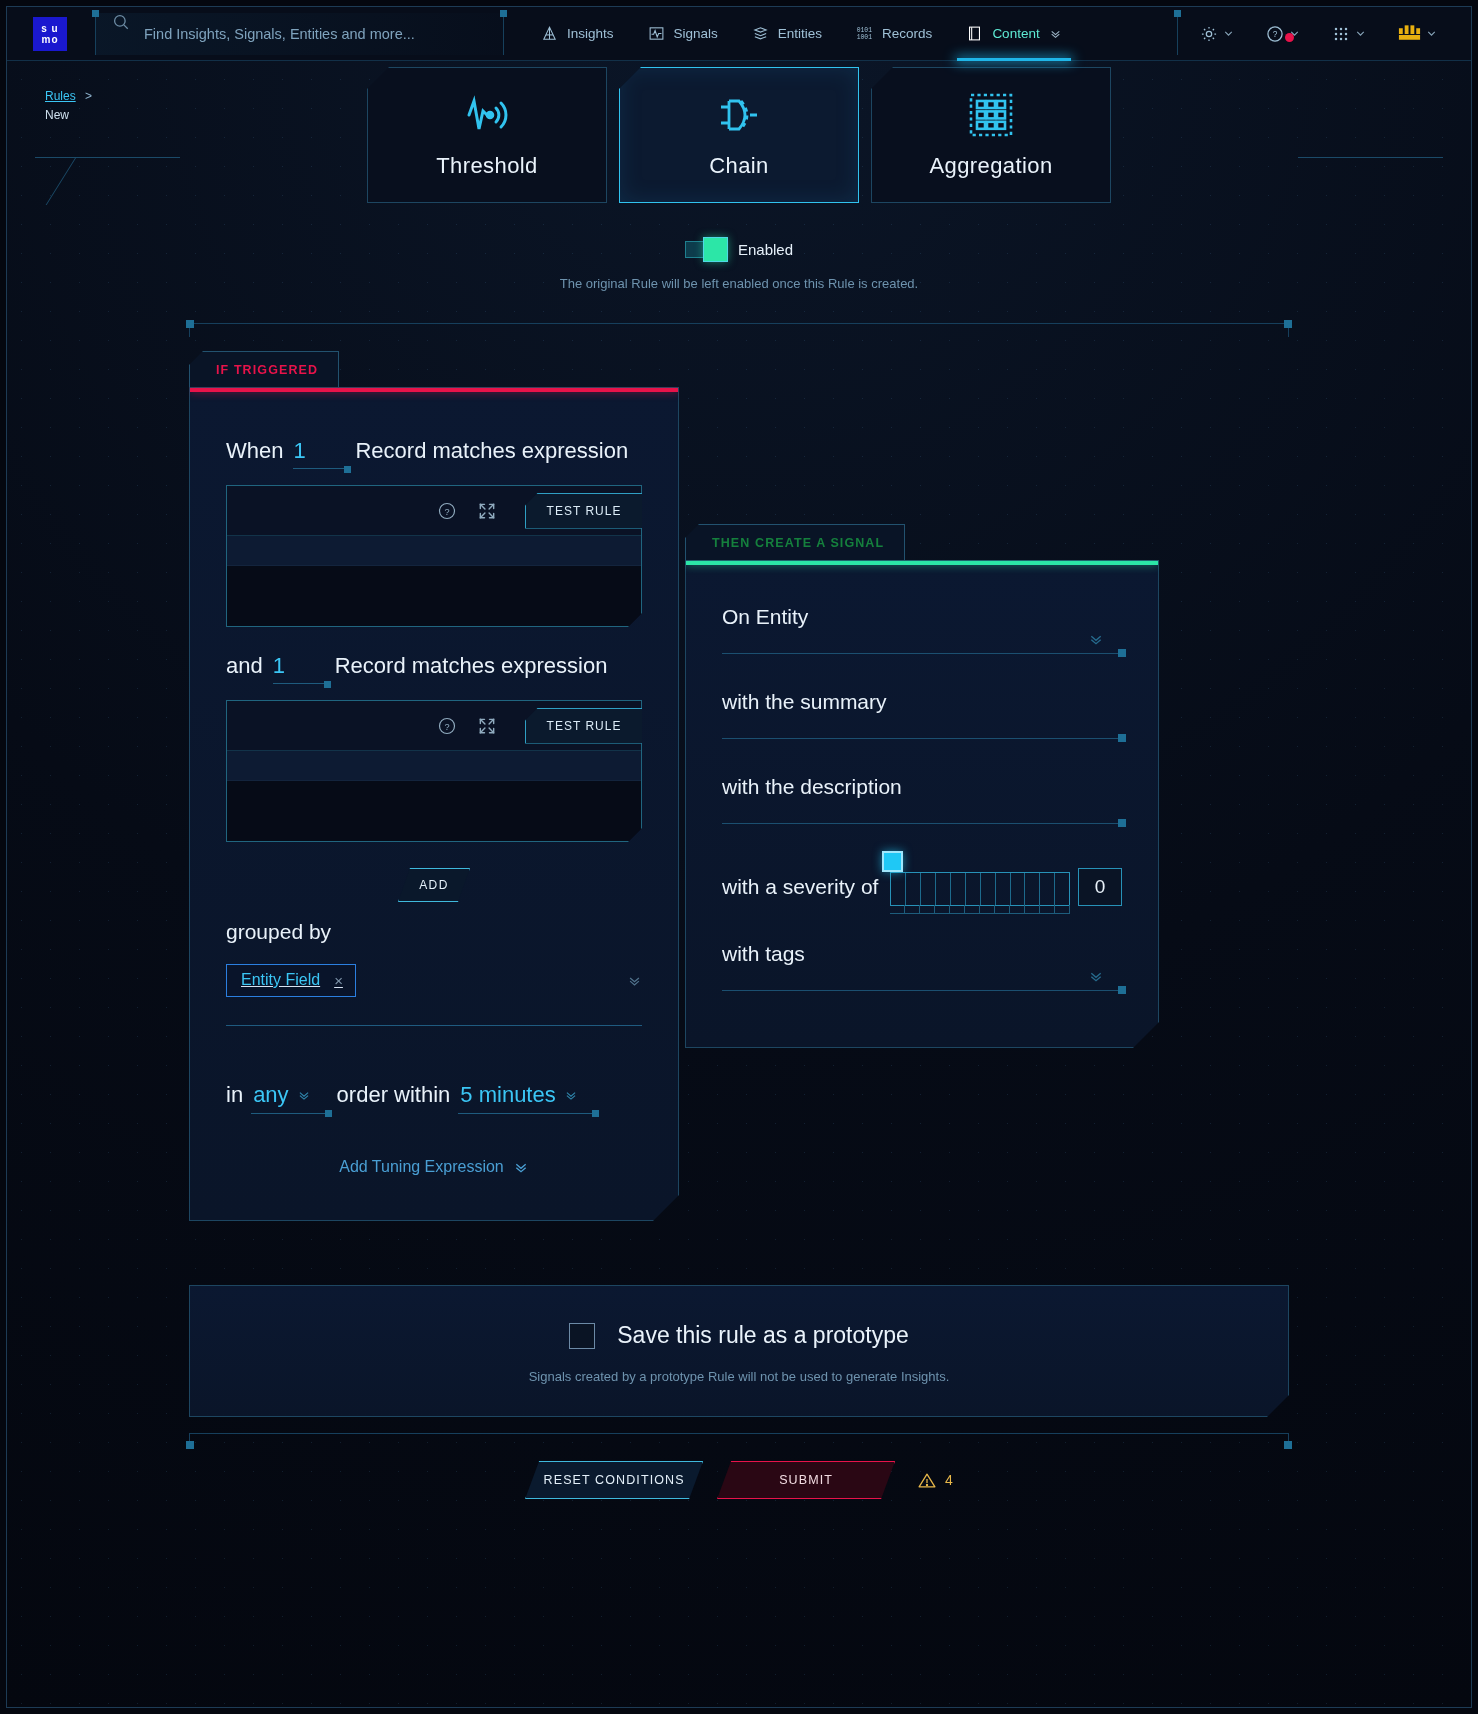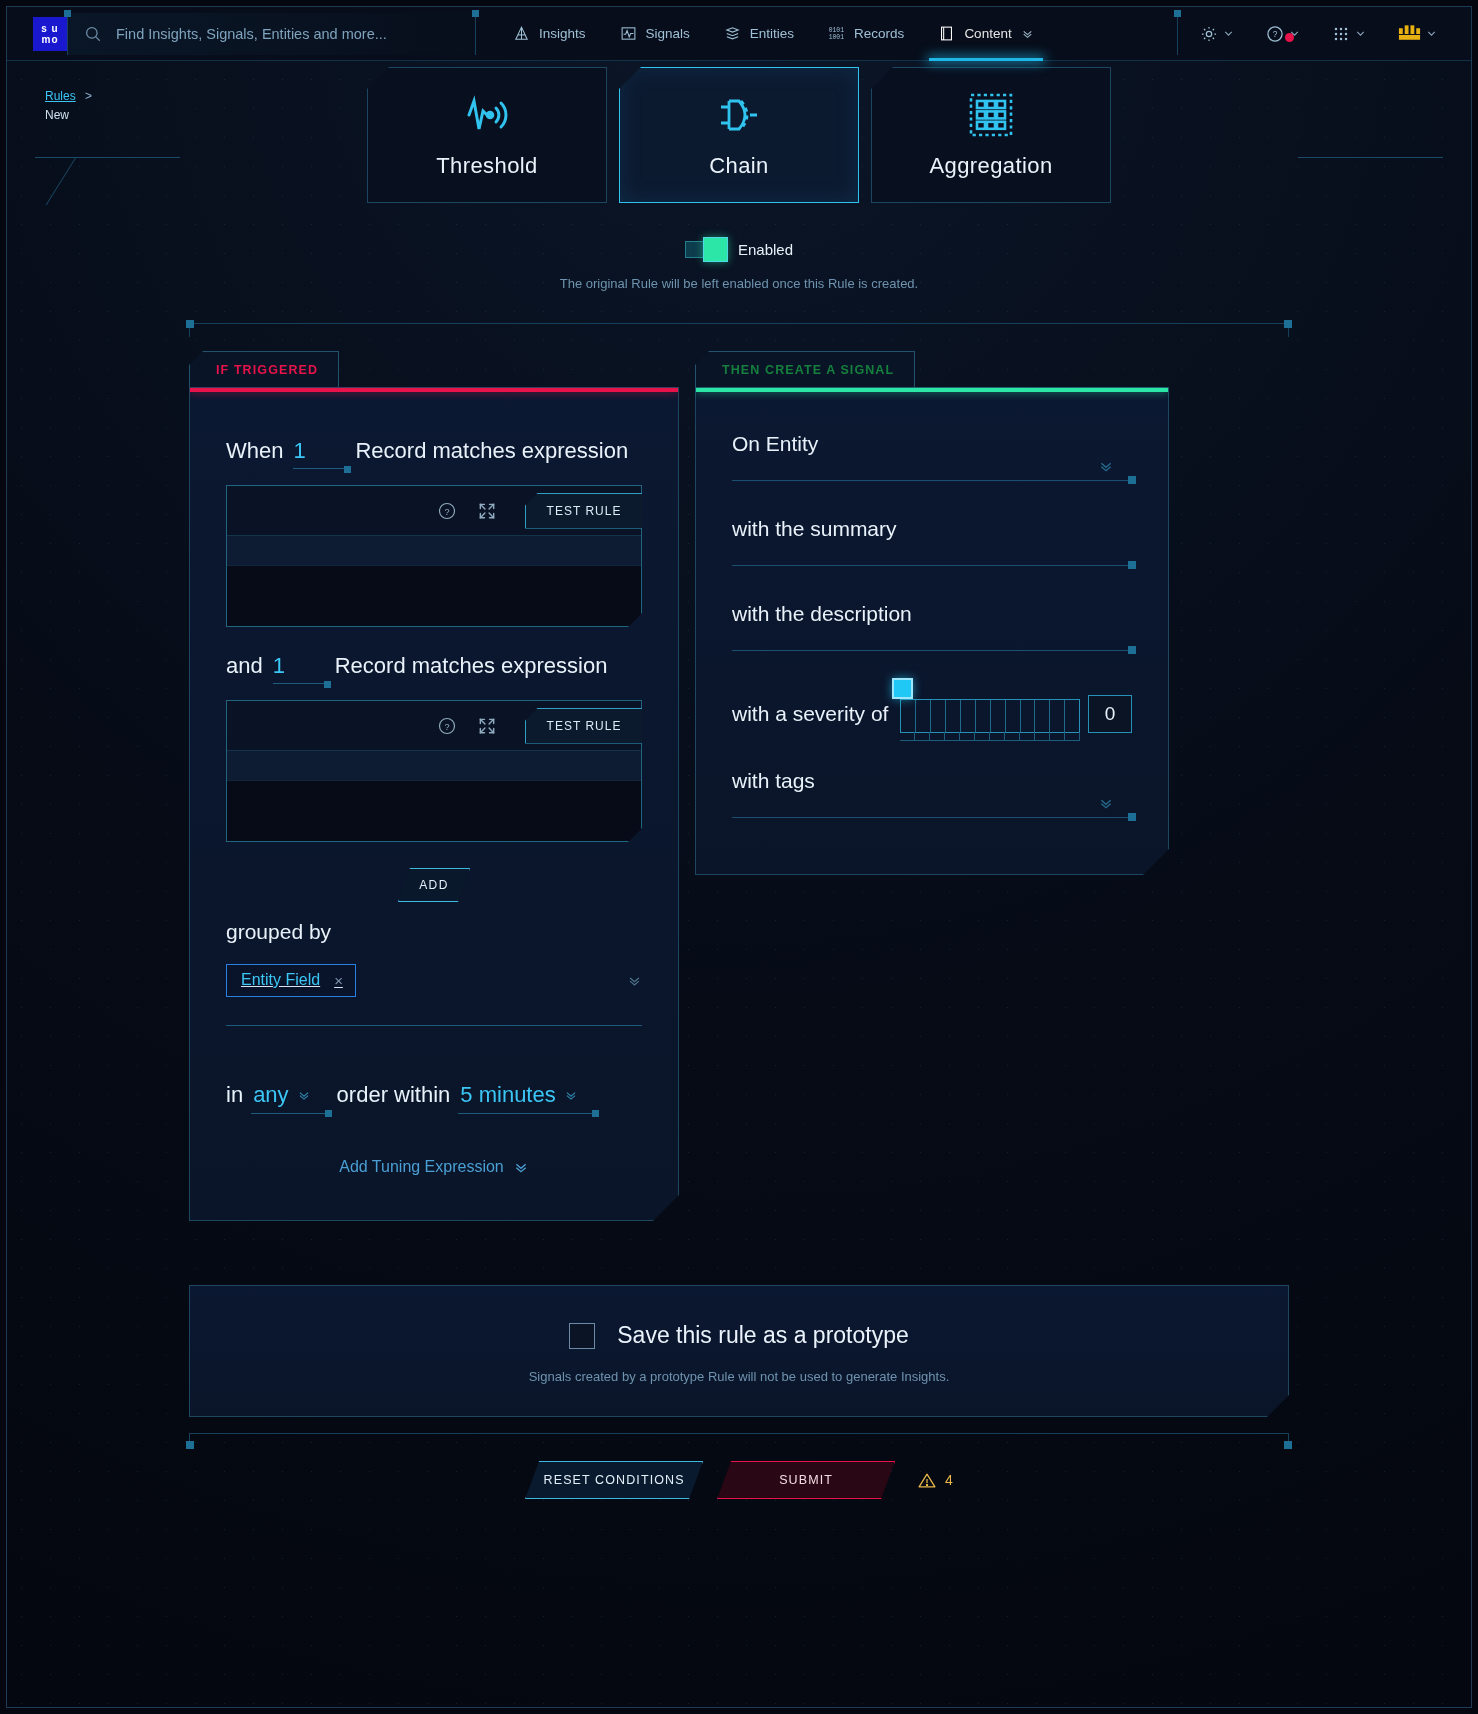--- a/index.html
+++ b/index.html
@@ -51,25 +51,25 @@
     font-size: 10px;
     line-height: 11px;
     font-weight: bold;
     display: flex; flex-direction: column;
     align-items: center; justify-content: center;
     letter-spacing: 1px;
     flex: none;
   }
   .search-wrap {
     position: relative;
-    margin-left: 0;
+    margin-left: 28px;
     width: 409px; height: 42px;
     border-left: 1px solid #16405c;
     border-right: 1px solid #16405c;
-    display: flex; align-items: center;
+    display: flex; 
     padding-left: 16px;
     background: linear-gradient(90deg, rgba(12,32,52,0.5), rgba(8,20,36,0.2));
   }
   .search-wrap::before, .search-wrap::after {
     content: ""; position: absolute; width: 7px; height: 7px;
     background: #1e6f96; top: -3px;
   }
   .search-wrap::before { left: -4px; }
   .search-wrap::after  { right: -4px; }
   .search-icon { width: 18px; height: 18px; flex: none; opacity: .75; }
@@ -81,21 +81,21 @@
   }
   .search-input::placeholder { color: #7fa3bd; }
 
   .nav { display: flex; align-items: center; margin-left: 20px; height: 54px; }
   .nav-item {
     display: flex; align-items: center; gap: 9px;
     padding: 0 17px; height: 54px;
     color: #9fc0d6; font-size: 13.5px;
     position: relative; cursor: pointer;
   }
-  .nav-item.active { color: #e5e5e5; }
+  .nav-item.active { color: #5eead4; }
   .nav-item.active::after {
     content: ""; position: absolute;
     left: 8px; right: 8px; bottom: 0; height: 3px;
     background: #1fb6e8;
     box-shadow: 0 0 12px 2px rgba(31,182,232,.75);
   }
   .nav-ico { width: 17px; height: 17px; flex: none; }
   .chev { width: 13px; height: 13px; opacity: .85; }
 
   .header-right {
@@ -233,22 +233,22 @@
     width: 8px; height: 8px; background: #1e6f96;
   }
   .bracket::before { left: -4px; }
   .bracket::after  { right: -4px; }
 
   
   .panels {
     position: relative; z-index: 3;
     display: flex;
     margin: 14px 182px 0;
-    gap: 16px;
-    align-items: flex-start;
+    gap: 6px;
+    align-items: center;
   }
 
   .panel-col { position: relative; }
   .panel-col.left  { width: 490px; }
   .panel-col.right { width: 474px; }
 
   .panel-tab {
     height: 36px;
     display: inline-flex; align-items: center;
     padding: 0 20px 0 26px;

